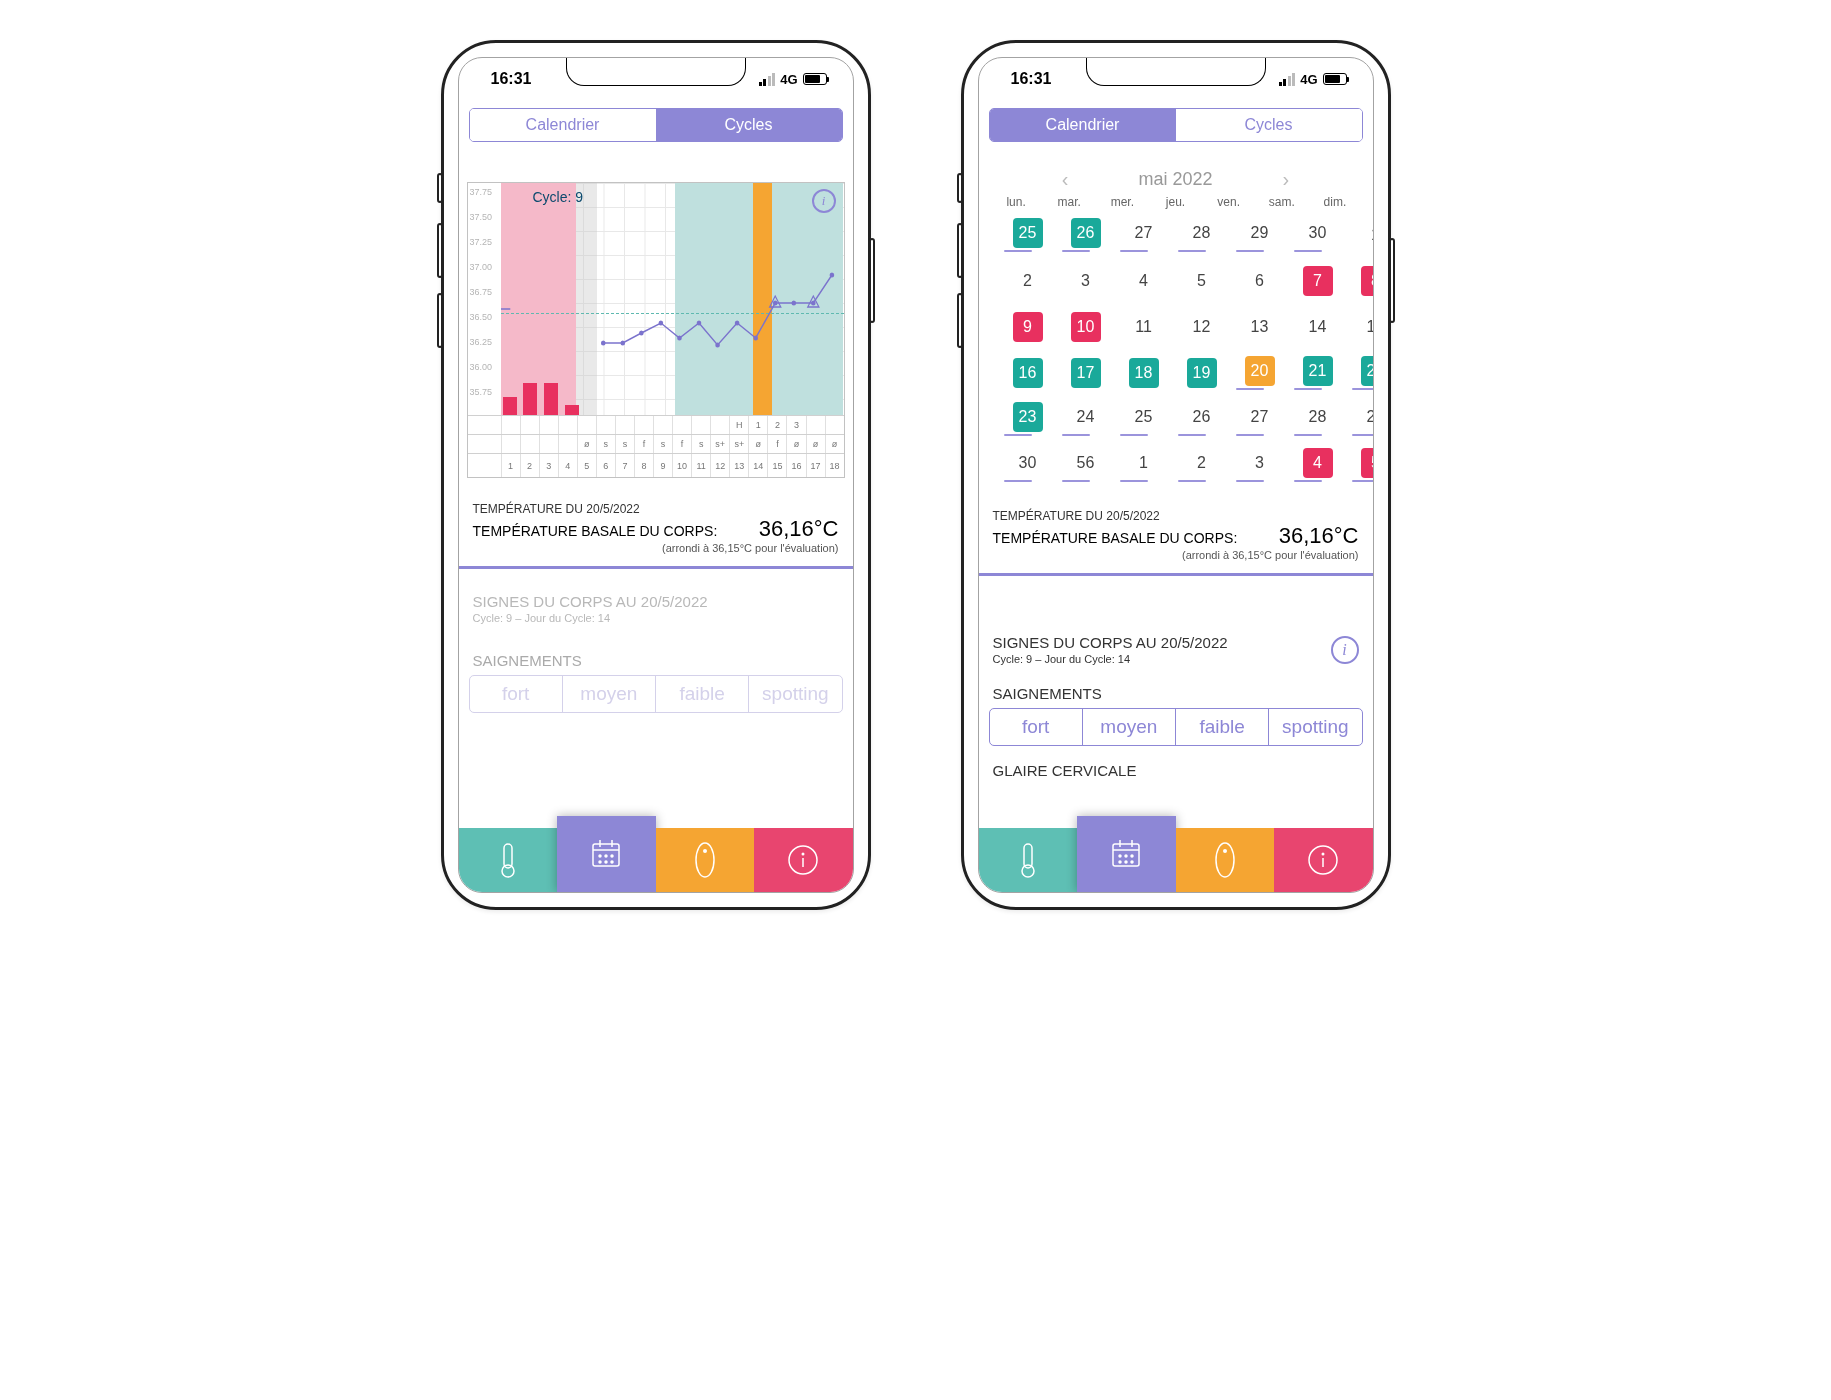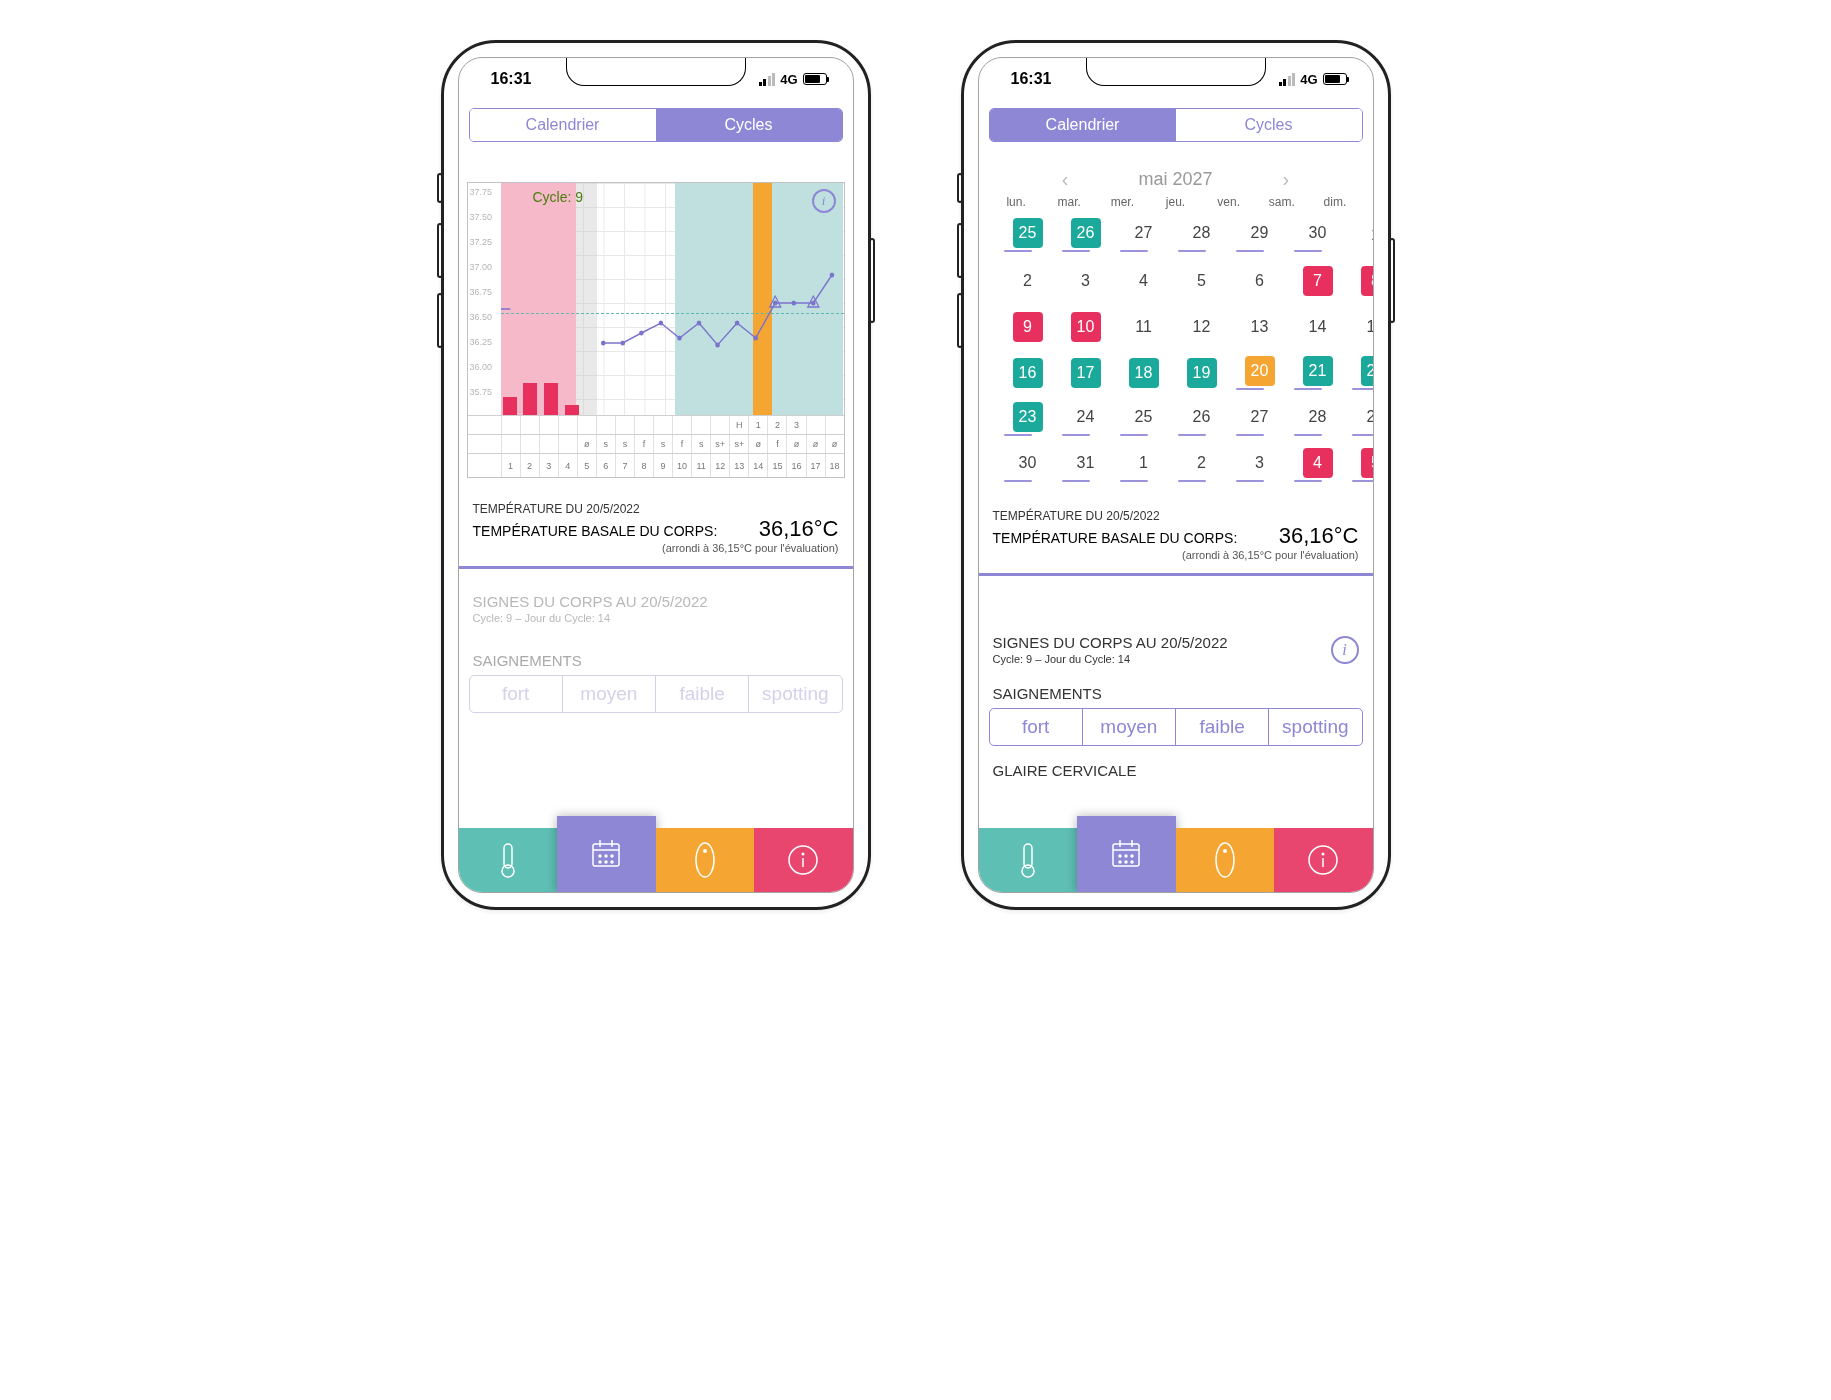--- a/index.html
+++ b/index.html
@@ -90,21 +90,21 @@
 .content { flex: 1; overflow: hidden; position: relative; }
 
 
 .chart-panel {
   margin: 32px 8px 14px;
   border: 1px solid #c2c2c2;
   position: relative;
   font-size: 10px;
 }
 .chart-top { position: relative; height: 232px; }
-.chart-title { position:absolute; top:6px; left:65px; color:#4d7c0f; font-size:14px; font-weight:500; }
+.chart-title { position:absolute; top:6px; left:65px; color:#0c4a6e; font-size:14px; font-weight:500; }
 .info-circle {
   position: absolute; top: 6px; right: 8px;
   width: 24px; height: 24px; border: 2px solid #8d87d6; border-radius: 50%;
   display:flex; align-items:center; justify-content:center;
   color:#8d87d6; font-size:13px; font-family: serif; font-style: italic;
 }
 .ylabels { position:absolute; left:0; top:0; bottom:0; width:32px; }
 .ylabels span { position:absolute; left:2px; color:#b5b5b5; font-size:9px; }
 .chart-grid {
   position:absolute; left:33px; right:0; top:0; bottom:0;
@@ -412,21 +412,21 @@
       <div class="segmented">
         <div class="active">Calendrier</div>
         <div>Cycles</div>
       </div>
     </div>
 
     <div class="content">
       <div class="cal-wrap">
         <div class="cal-head">
           <span class="chev">‹</span>
-          <span>mai 2027</span>
+          <span>mai 2022</span>
           <span class="chev">›</span>
         </div>
         <div class="cal-grid">
           <div class="cal-dow" id="cal-dow">
               <span>lun.</span>
               <span>mar.</span>
               <span>mer.</span>
               <span>jeu.</span>
               <span>ven.</span>
               <span>sam.</span>
@@ -552,21 +552,21 @@
               </div>
               <div class="day">
                 <div class="num">29</div>
                 <div class="ul"></div>
               </div>
               <div class="day">
                 <div class="num">30</div>
                 <div class="ul"></div>
               </div>
               <div class="day">
-                <div class="num">31</div>
+                <div class="num">56</div>
                 <div class="ul"></div>
               </div>
               <div class="day">
                 <div class="num">1</div>
                 <div class="ul"></div>
               </div>
               <div class="day">
                 <div class="num">2</div>
                 <div class="ul"></div>
               </div>

